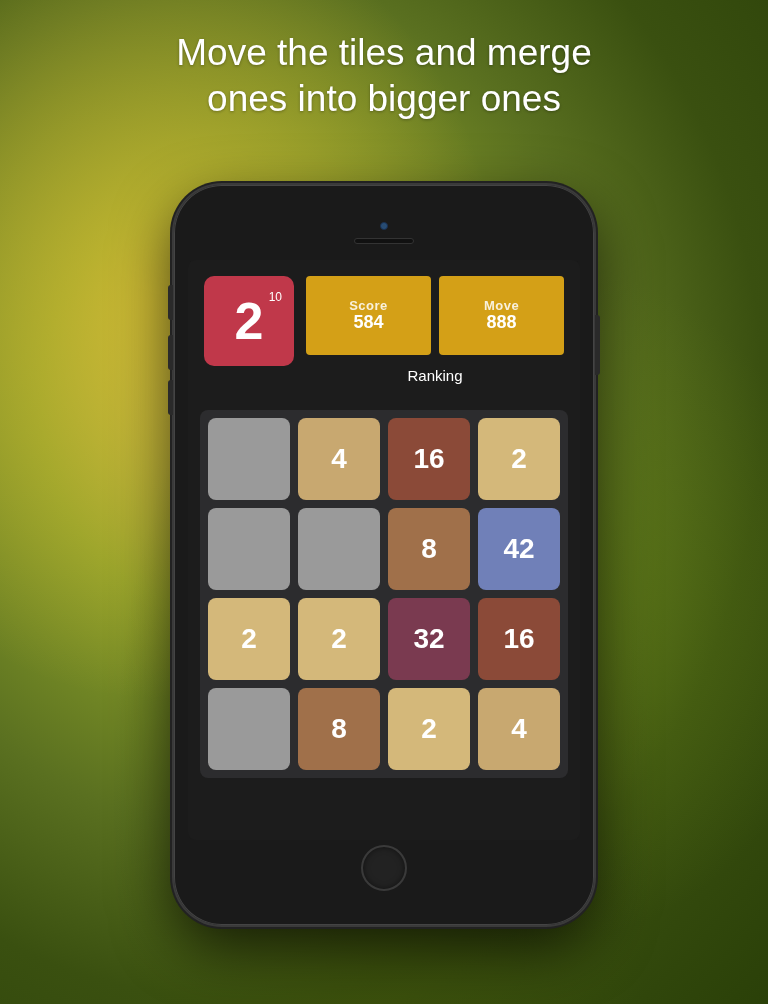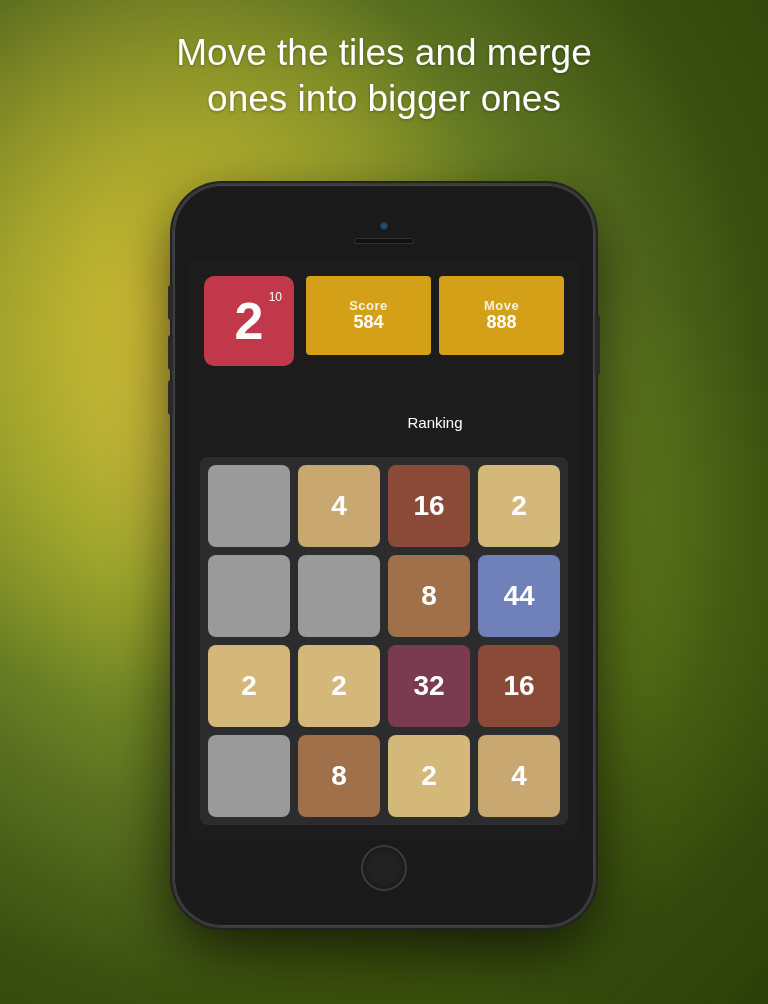--- a/index.html
+++ b/index.html
@@ -202,21 +202,20 @@
     }
 
     .action-btn {
       flex: 1;
       text-align: center;
       color: white;
       font-size: 15px;
       font-weight: 500;
       padding: 4px 0;
       cursor: pointer;
-      margin-top: 47px;
     }
 
     
     .game-board {
       background: #2c2c2e;
       margin: 8px 12px 16px 12px;
       border-radius: 8px;
       padding: 8px;
       display: grid;
       grid-template-columns: repeat(4, 1fr);
@@ -302,21 +301,21 @@
       </div>
 
       <div class="game-board" id="game-board">
       <div class="tile" style="background: rgb(154, 154, 154);"></div>
           <div class="tile" style="background: rgb(200, 168, 112); color: rgb(255, 255, 255);">4</div>
           <div class="tile" style="background: rgb(139, 74, 56); color: rgb(255, 255, 255);">16</div>
           <div class="tile" style="background: rgb(212, 184, 122); color: rgb(255, 255, 255);">2</div>
           <div class="tile" style="background: rgb(154, 154, 154);"></div>
           <div class="tile" style="background: rgb(154, 154, 154);"></div>
           <div class="tile" style="background: rgb(160, 112, 74); color: rgb(255, 255, 255);">8</div>
-          <div class="tile" style="background: rgb(112, 128, 184); color: rgb(255, 255, 255);">44</div>
+          <div class="tile" style="background: rgb(112, 128, 184); color: rgb(255, 255, 255);">42</div>
           <div class="tile" style="background: rgb(212, 184, 122); color: rgb(255, 255, 255);">2</div>
           <div class="tile" style="background: rgb(212, 184, 122); color: rgb(255, 255, 255);">2</div>
           <div class="tile" style="background: rgb(122, 58, 80); color: rgb(255, 255, 255);">32</div>
           <div class="tile" style="background: rgb(139, 74, 56); color: rgb(255, 255, 255);">16</div>
           <div class="tile" style="background: rgb(154, 154, 154);"></div>
           <div class="tile" style="background: rgb(160, 112, 74); color: rgb(255, 255, 255);">8</div>
           <div class="tile" style="background: rgb(212, 184, 122); color: rgb(255, 255, 255);">2</div>
           <div class="tile" style="background: rgb(200, 168, 112); color: rgb(255, 255, 255);">4</div>
         </div>
 

